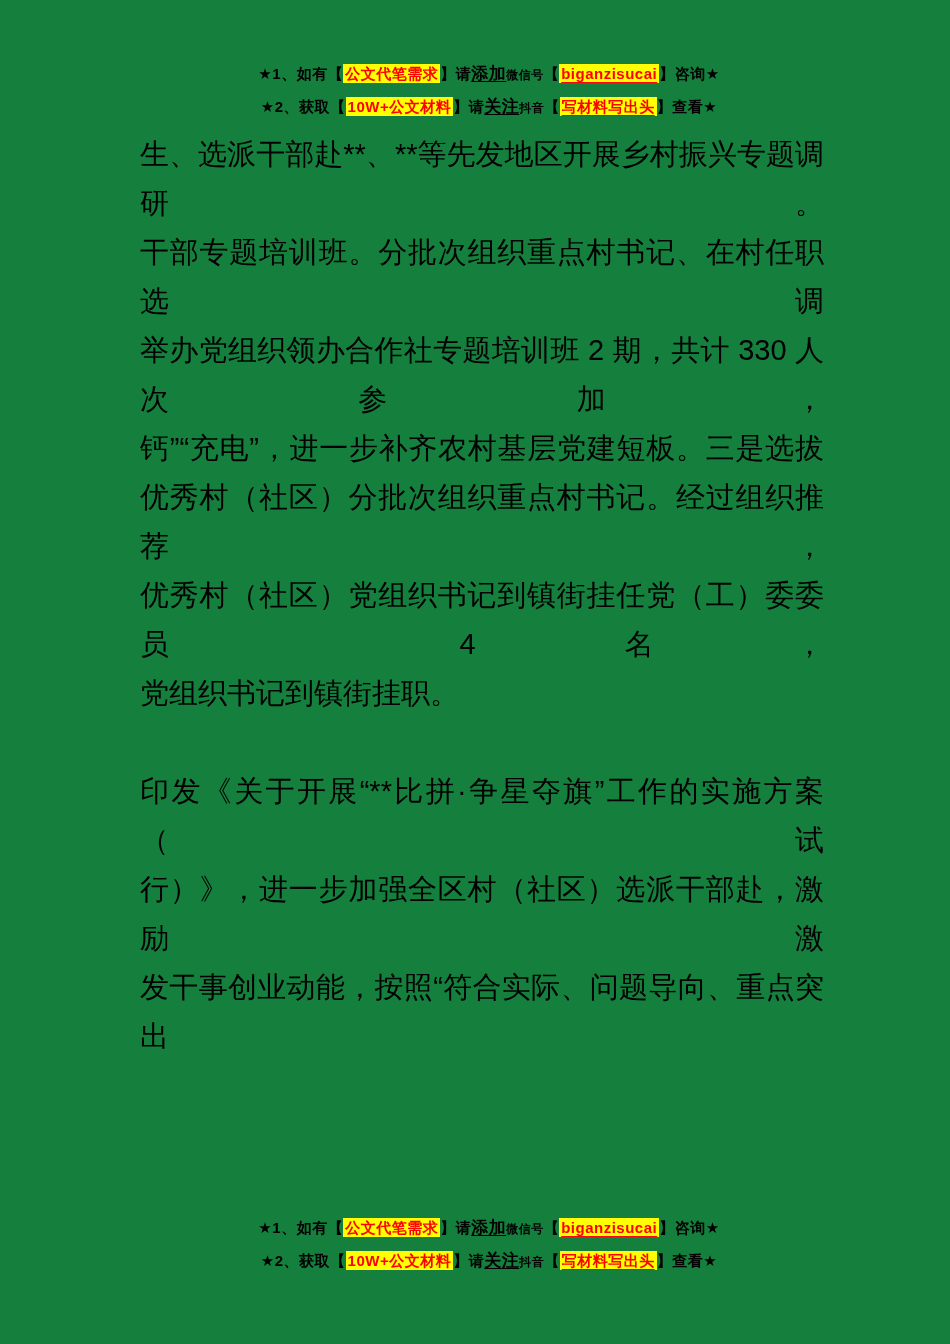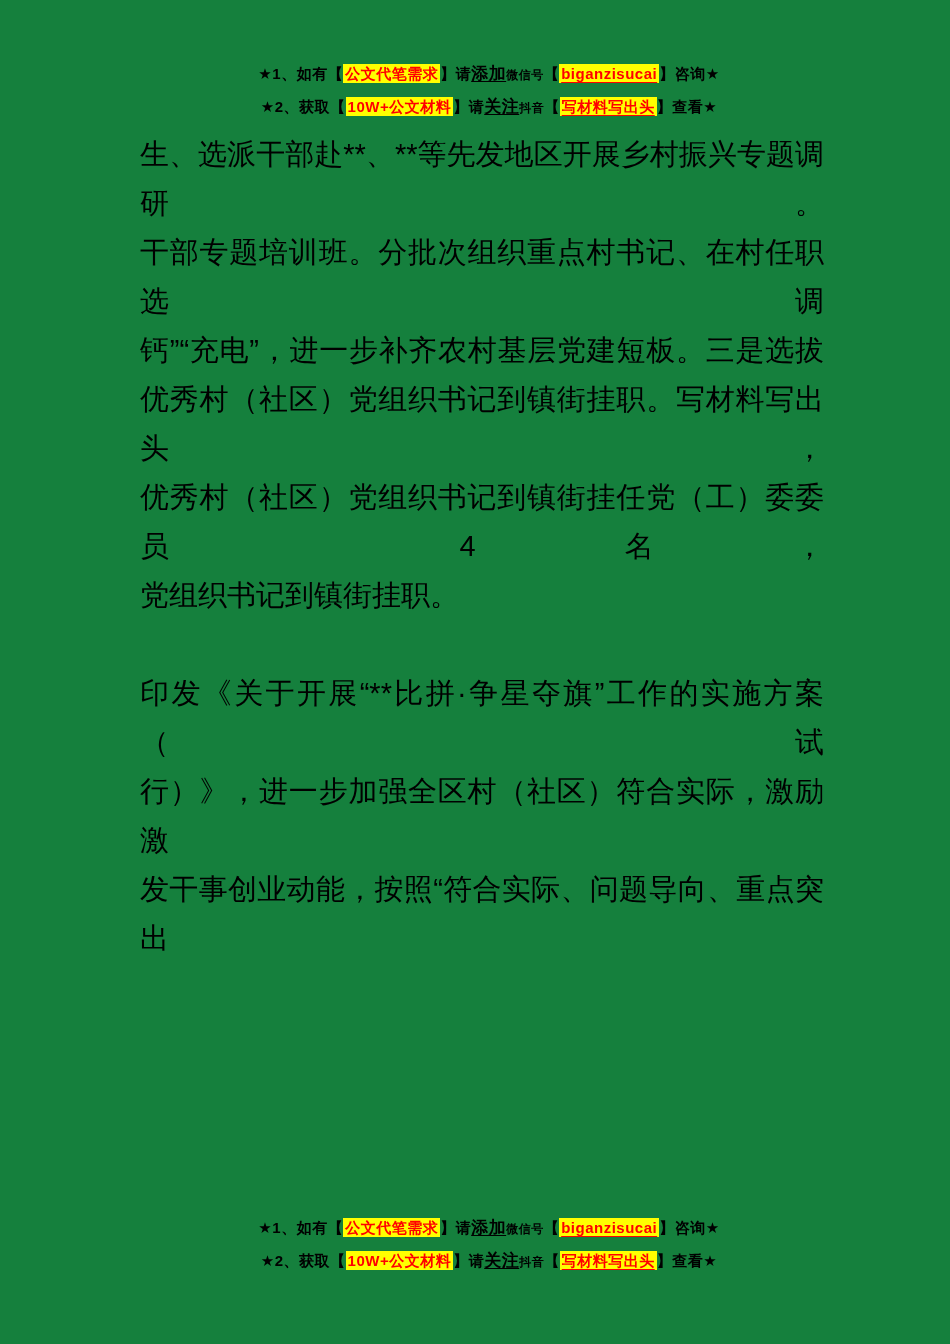--- a/index.html
+++ b/index.html
@@ -52,29 +52,30 @@
 
   <div class="banner banner-top">
     <div class="banner-line"><span class="seg-b">★1、如有【</span><span class="seg-hl">公文代笔需求</span><span class="seg-b">】请</span><span class="seg-bu">添加</span><span class="seg-sm">微信号</span><span class="seg-b">【</span><span class="seg-hlu">biganzisucai</span><span class="seg-b">】咨询★</span></div>
     <div class="banner-line"><span class="seg-b">★2、获取【</span><span class="seg-hl">10W+公文材料</span><span class="seg-b">】请</span><span class="seg-bu">关注</span><span class="seg-sm">抖音</span><span class="seg-b">【</span><span class="seg-hlu">写材料写出头</span><span class="seg-b">】查看★</span></div>
   </div>
 
   <div class="doc-body">
     <div class="para">
         <div class="line jl">生、选派干部赴**、**等先发地区开展乡村振兴专题调研。</div>
         <div class="line jl">干部专题培训班。分批次组织重点村书记、在村任职选调</div>
+        <div class="line jl">举办党组织领办合作社专题培训班 2 期，共计 330 人次参加，</div>
         <div class="line jl">钙”“充电”，进一步补齐农村基层党建短板。三是选拔</div>
-        <div class="line jl">优秀村（社区）党组织书记到镇街挂职。写材料写出头，</div>
+        <div class="line jl">优秀村（社区）分批次组织重点村书记。经过组织推荐，</div>
         <div class="line jl">优秀村（社区）党组织书记到镇街挂任党（工）委委员 4 名，</div>
         <div class="line ll">党组织书记到镇街挂职。</div>
       </div>
     <div class="para">
       <div>
           <div class="line jl">印发《关于开展“**比拼·争星夺旗”工作的实施方案（试</div>
-          <div class="line jl">行）》，进一步加强全区村（社区）符合实际，激励激</div>
+          <div class="line jl">行）》，进一步加强全区村（社区）选派干部赴，激励激</div>
           <div class="line jl">发干事创业动能，按照“符合实际、问题导向、重点突出</div>
         </div>
     </div>
   </div>
 
   <div class="banner banner-bottom">
     <div class="banner-line"><span class="seg-b">★1、如有【</span><span class="seg-hl">公文代笔需求</span><span class="seg-b">】请</span><span class="seg-bu">添加</span><span class="seg-sm">微信号</span><span class="seg-b">【</span><span class="seg-hlu">biganzisucai</span><span class="seg-b">】咨询★</span></div>
     <div class="banner-line"><span class="seg-b">★2、获取【</span><span class="seg-hl">10W+公文材料</span><span class="seg-b">】请</span><span class="seg-bu">关注</span><span class="seg-sm">抖音</span><span class="seg-b">【</span><span class="seg-hlu">写材料写出头</span><span class="seg-b">】查看★</span></div>
   </div>
 

